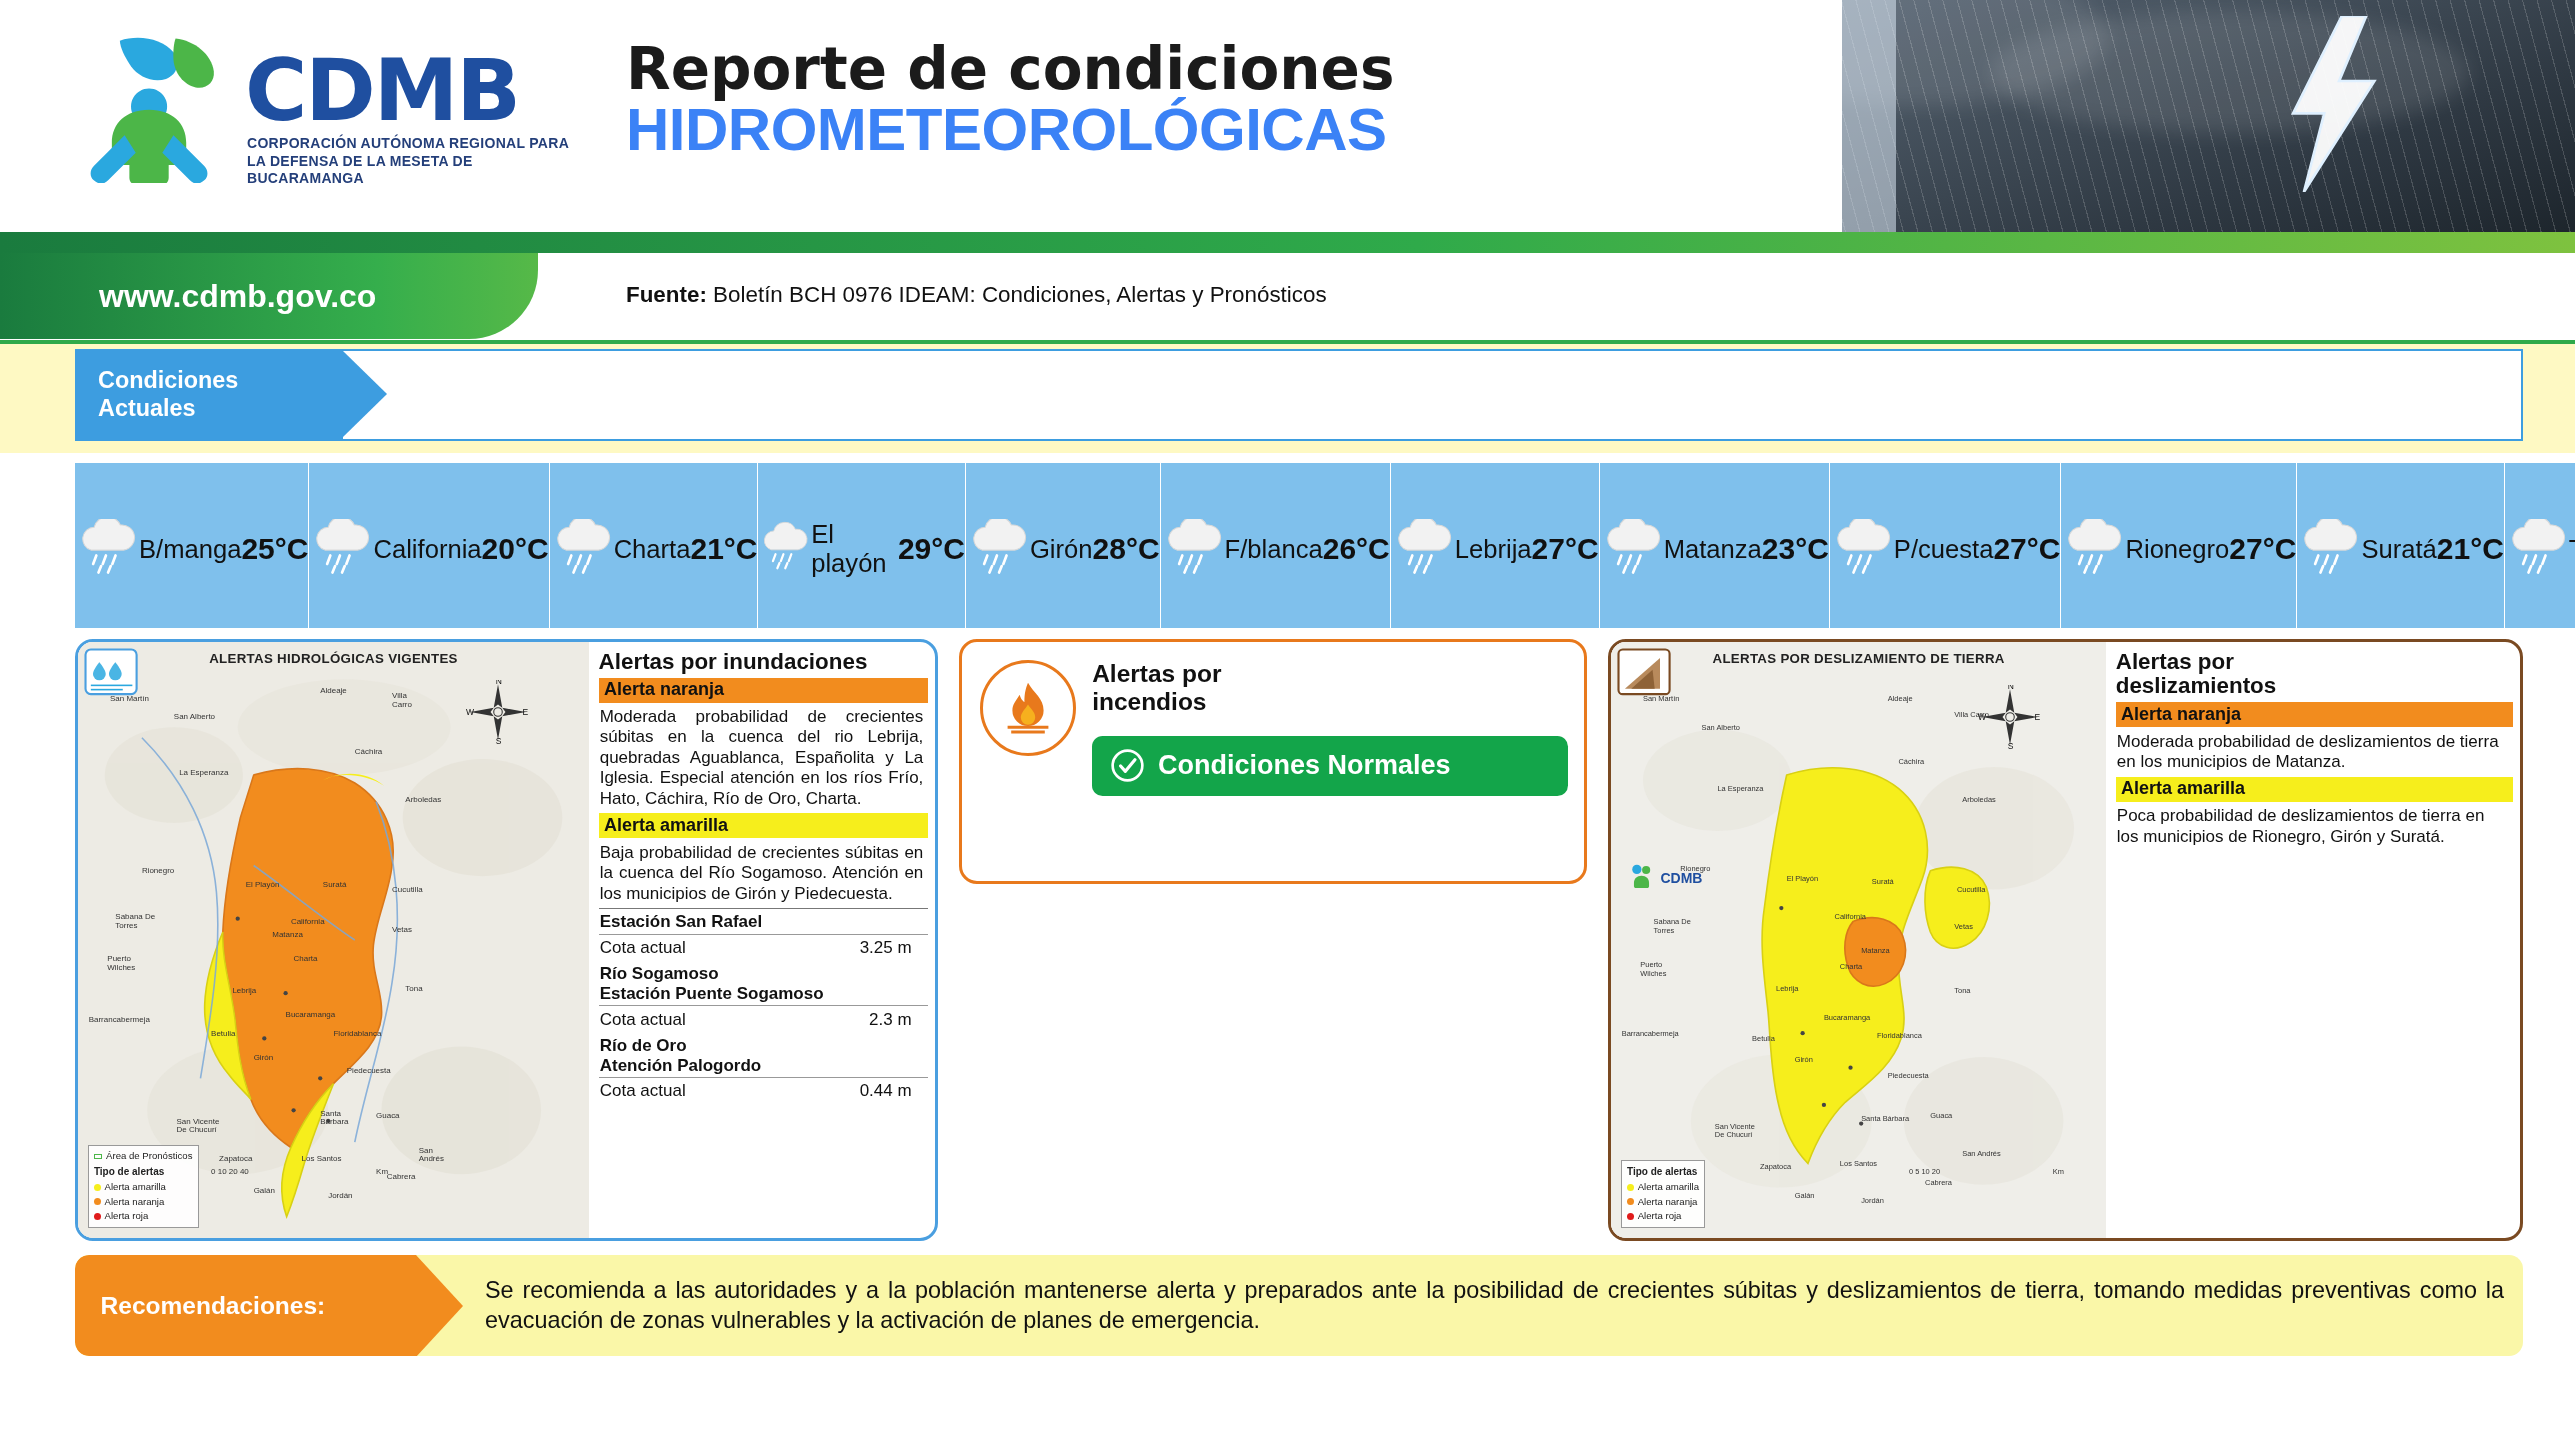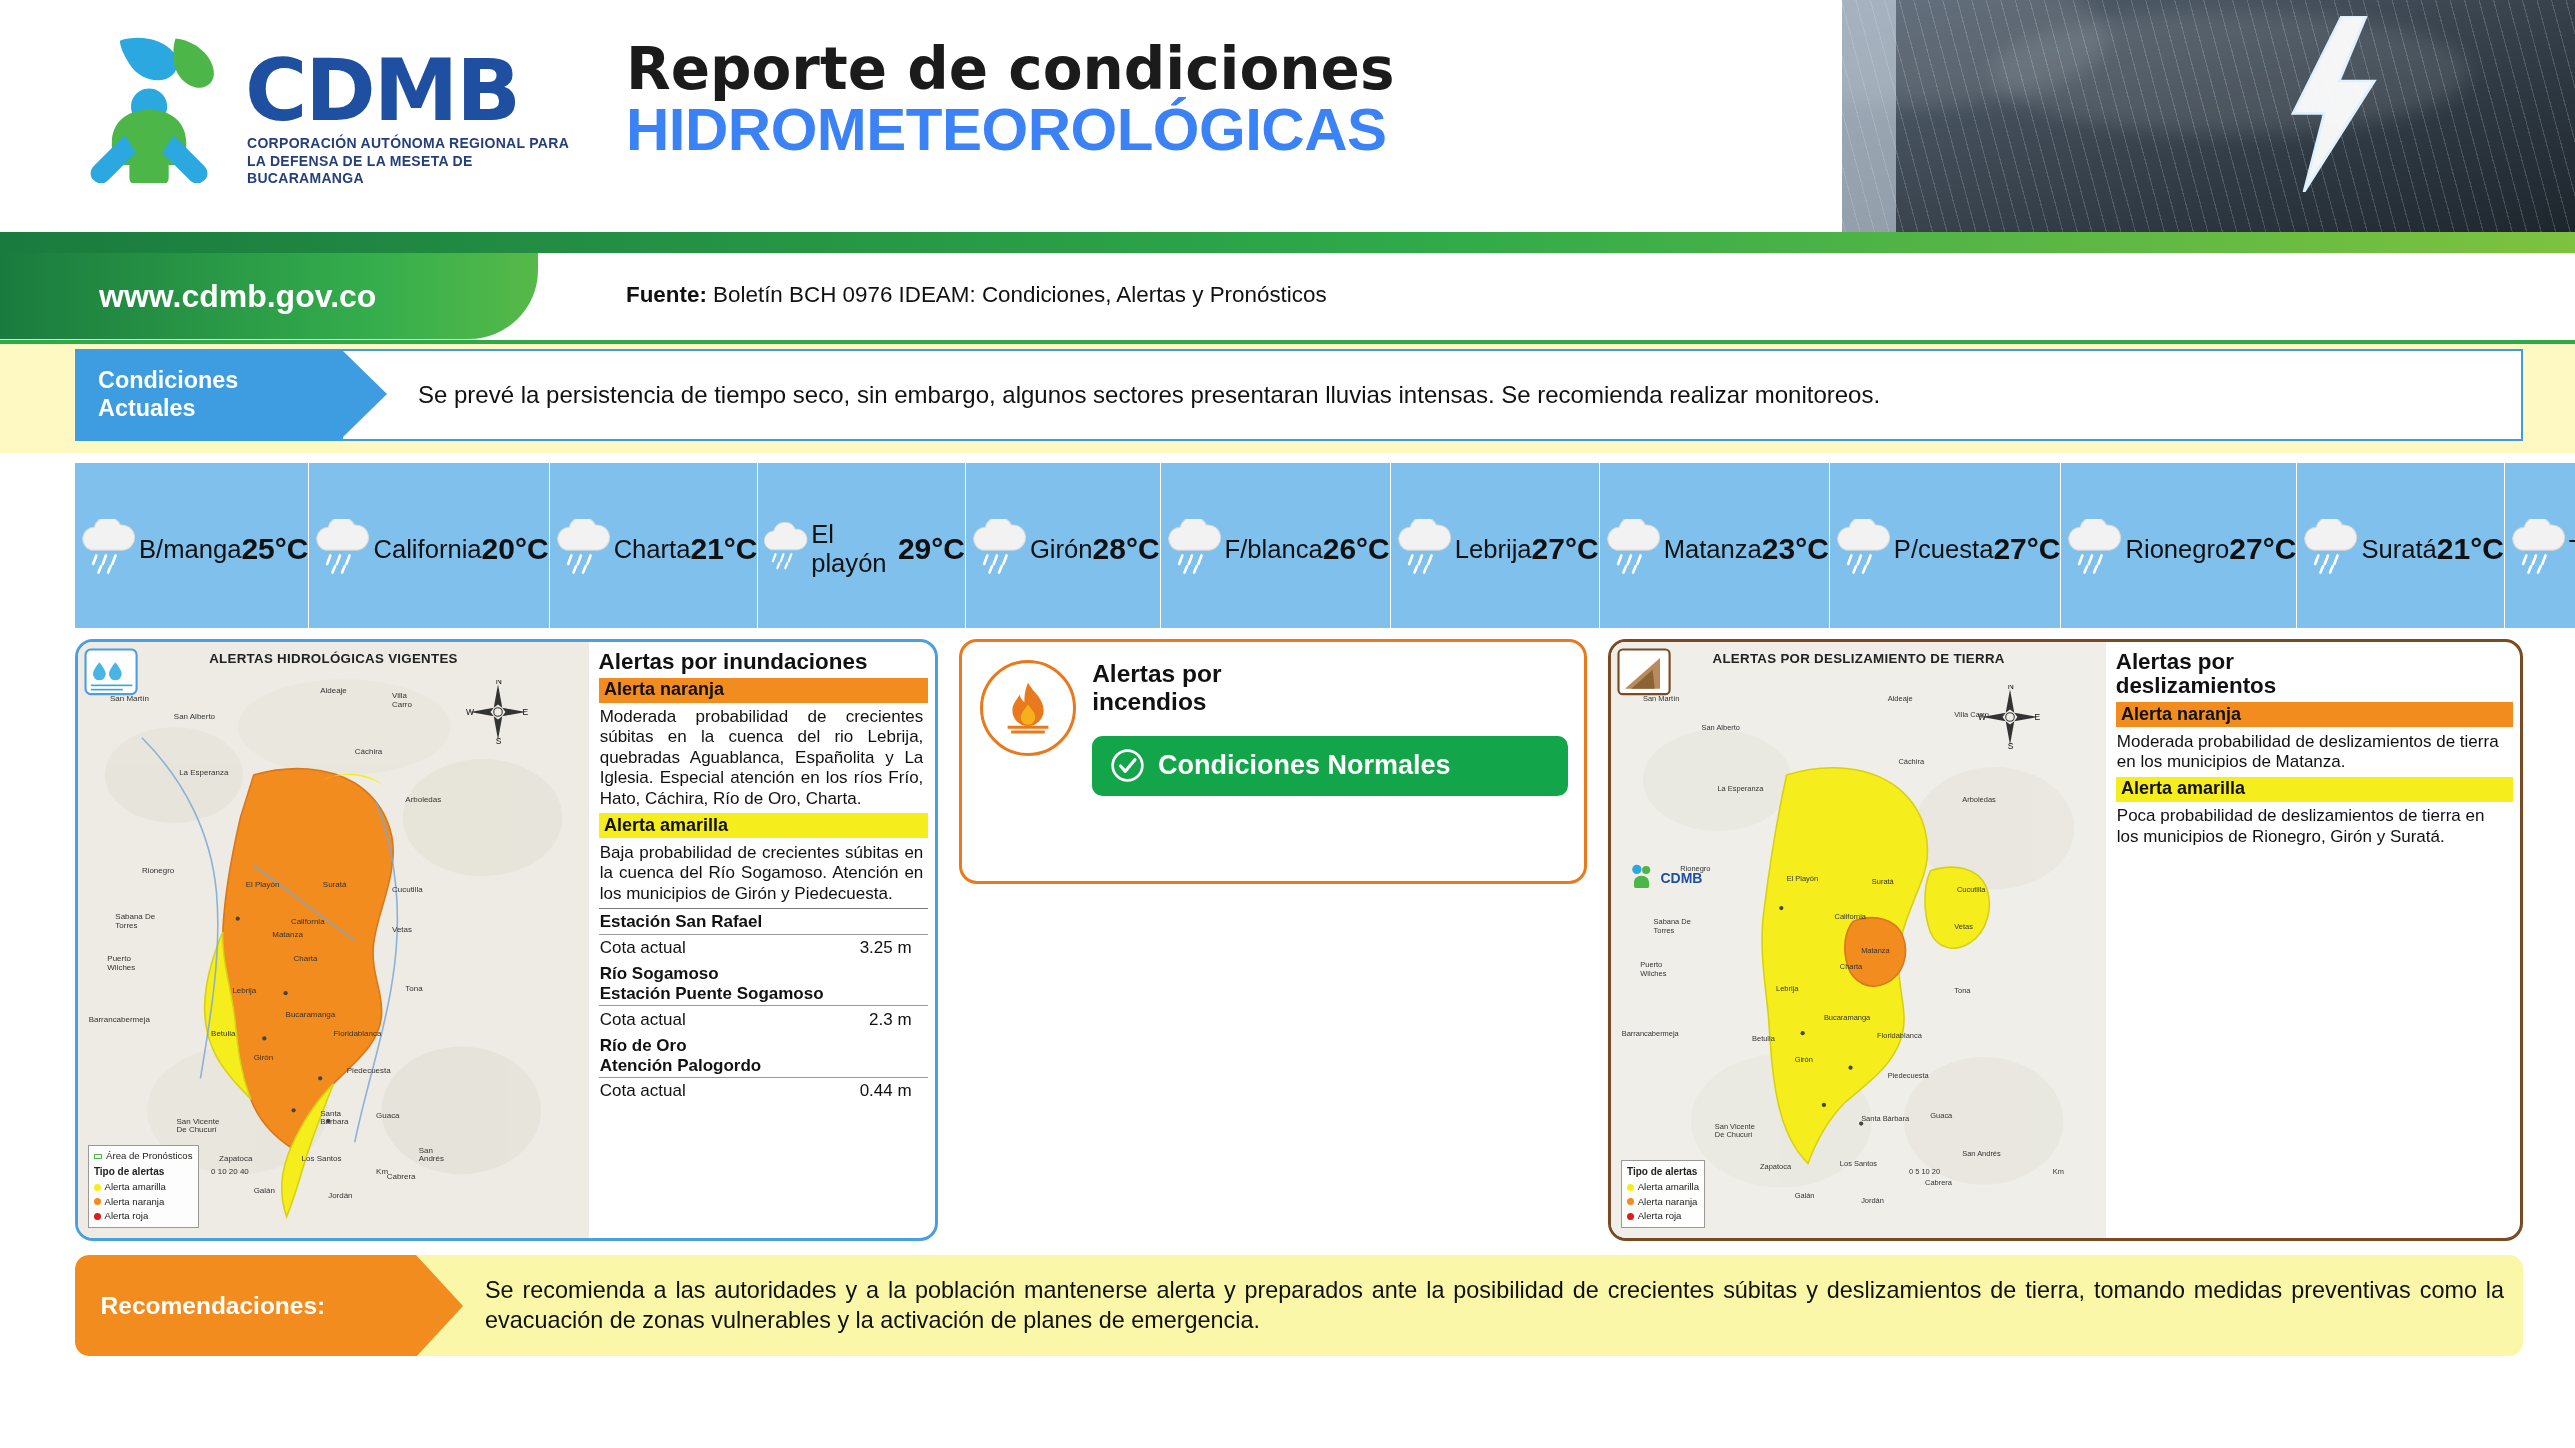--- a/index.html
+++ b/index.html
@@ -417,21 +417,20 @@
     <span>Boletín BCH 0976 IDEAM: Condiciones, Alertas y Pronósticos</span>
   </div>
 </div>
 
 <div class="cond-row">
   <div class="cond-box">
     <div class="cond-tag">
       <div>Condiciones</div>
       <div>Actuales</div>
     </div>
-    <div class="cond-text">Se prevé la persistencia de tiempo seco, sin embargo, algunos sectores presentaran lluvias intensas. Se recomienda realizar monitoreos.</div>
   </div>
 </div>
 
 <div class="temps">
 
   <div class="temp-cell">
     <svg class="temp-icon" viewBox="0 0 120 110">
       <path d="M30,58 a22,22 0 0,1 6,-43 a26,26 0 0,1 49,-4 a22,22 0 0,1 6,47 Z" fill="#f2f2f2" stroke="#d9d9d9" stroke-width="2"></path>
       <g stroke="#ffffff" stroke-width="5" stroke-linecap="round">
         <line x1="40" y1="68" x2="34" y2="84"></line>

